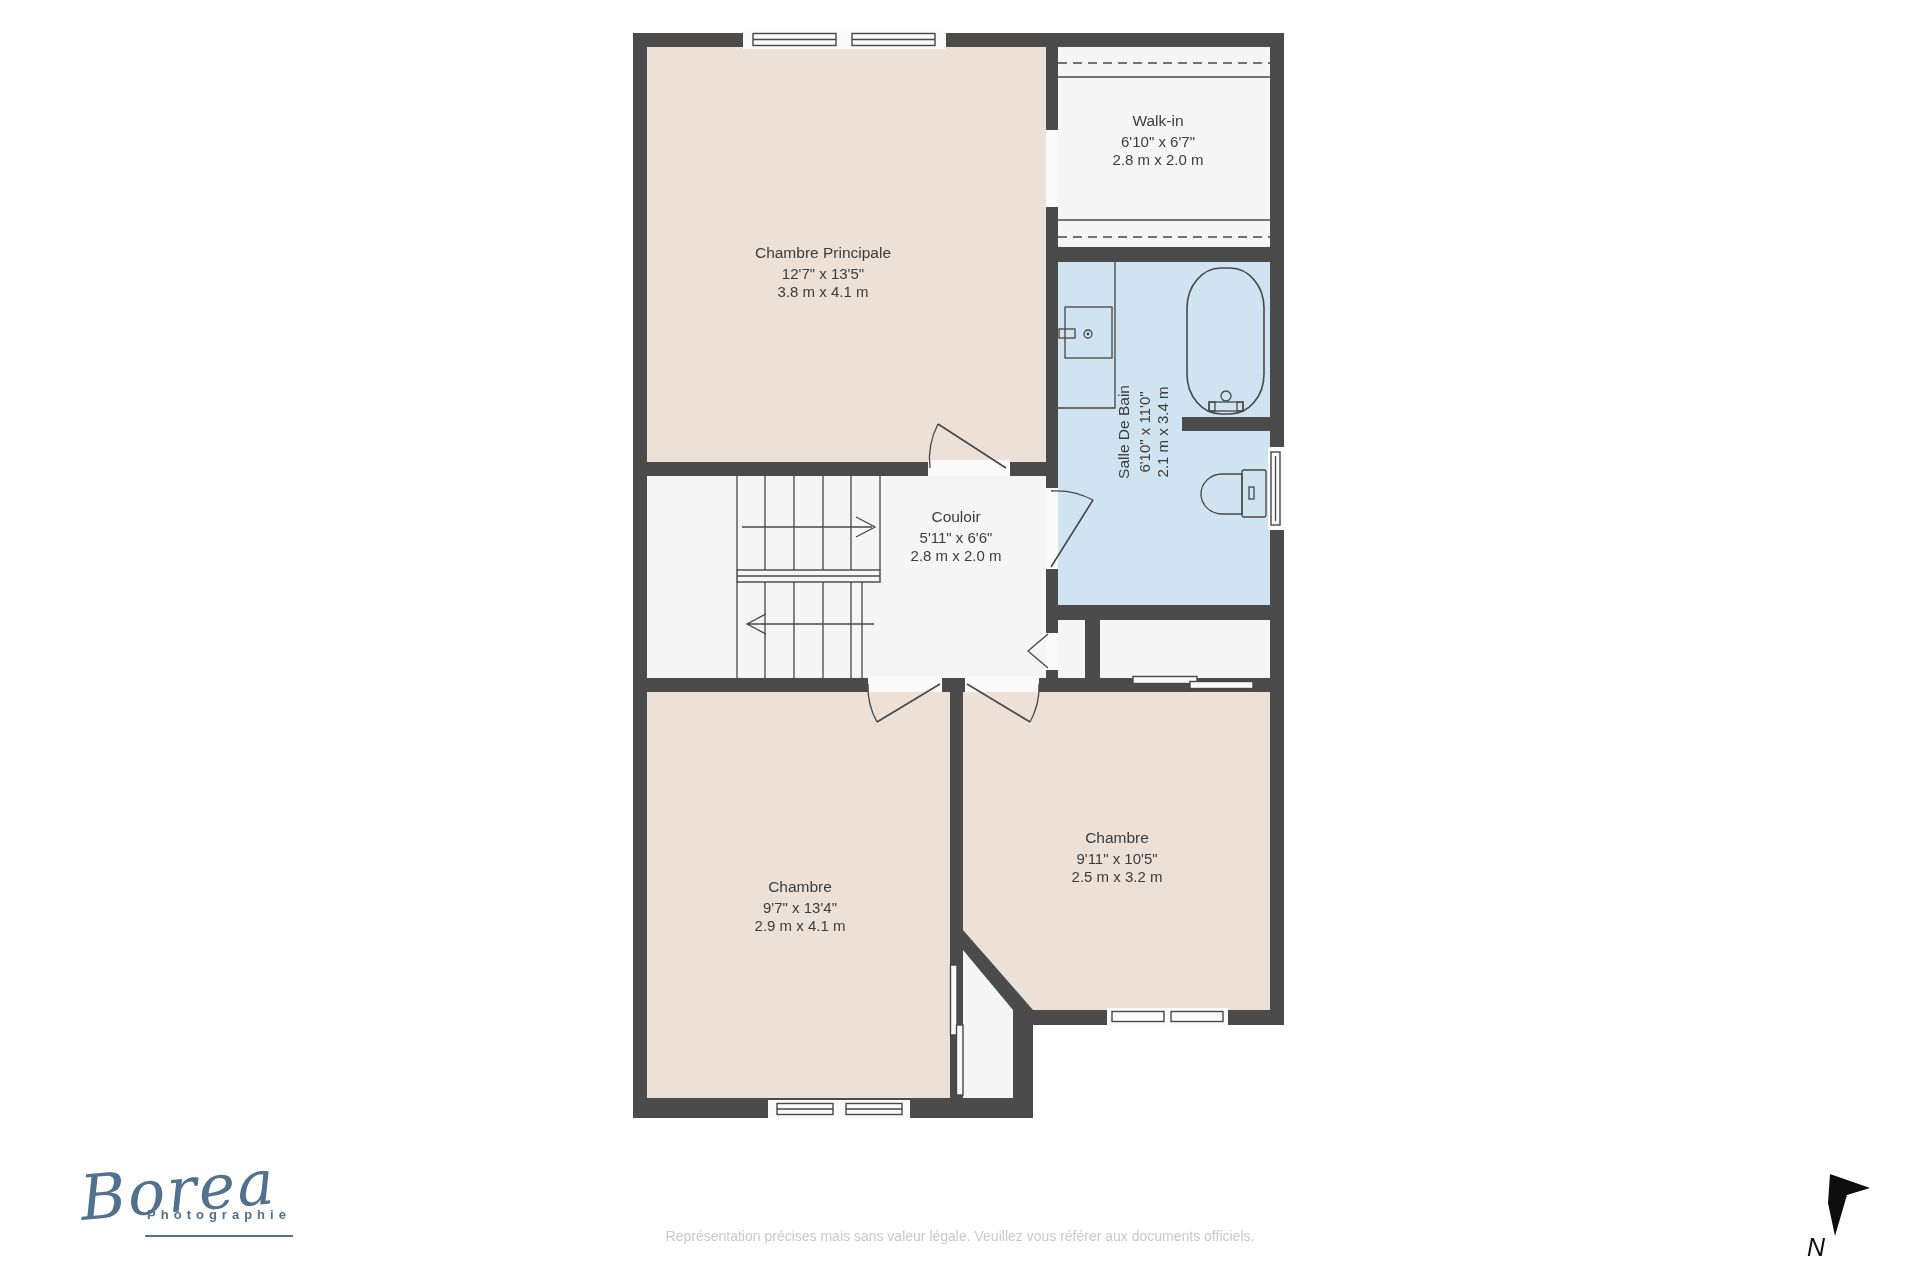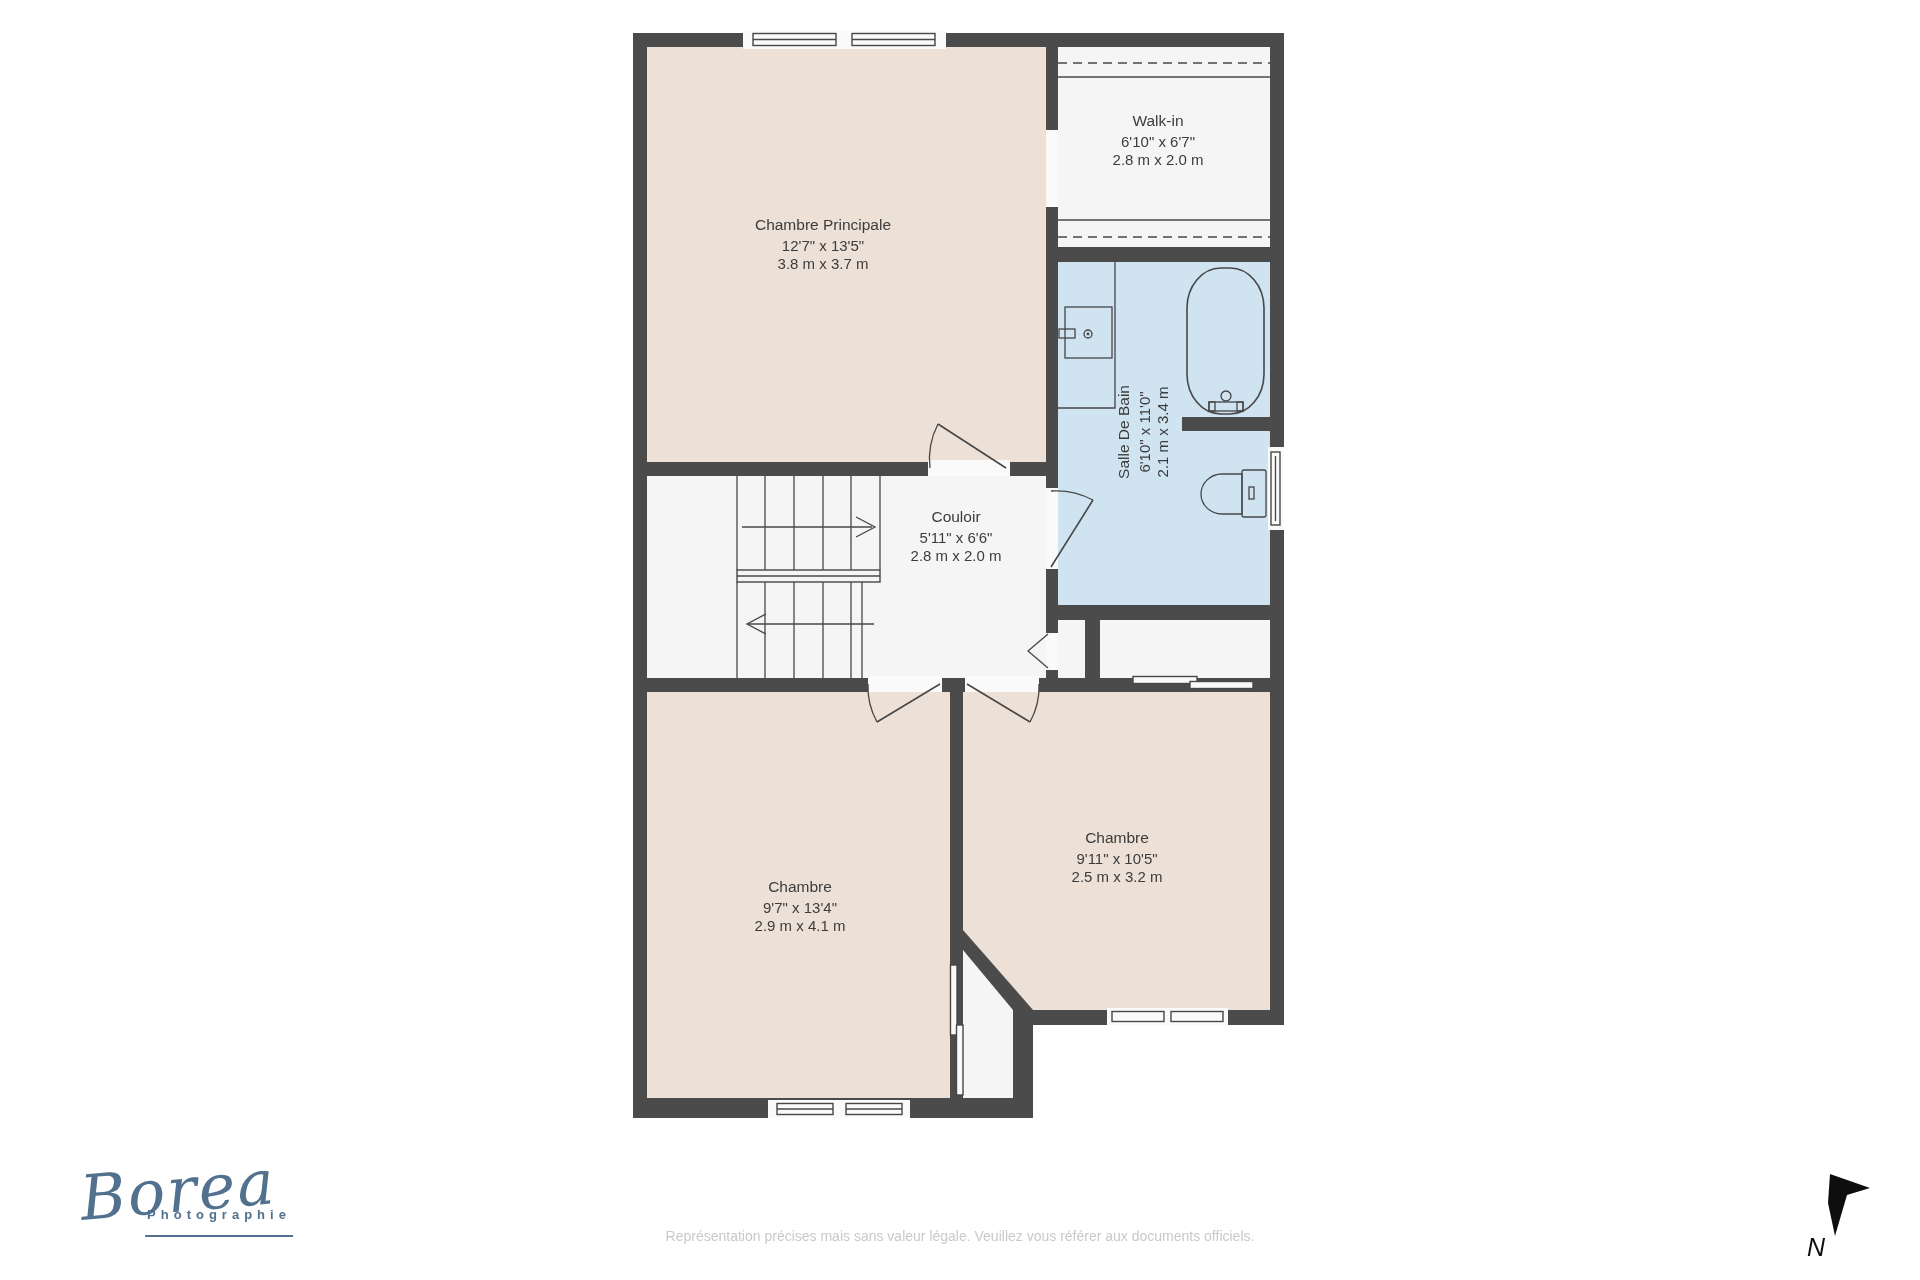--- a/index.html
+++ b/index.html
@@ -173,24 +173,24 @@
       <g>
         <rect class="ln13" x="1242" y="470" width="24" height="47" rx="2"></rect>
         <path class="ln13" d="M1242,474 L1222,474 A21,20 0 0 0 1222,514 L1242,514 Z"></path>
         <rect class="ln13" x="1249" y="487" width="5" height="12"></rect>
       </g>
     </g>
 
     <polygon class="north" points="1830,1174 1870,1188 1847,1195 1835,1236 1828,1203"></polygon>
   </svg>
 
-  <div class="room-label" style="left:823px;top:244px">
+  <div class="room-label" style="left:823px;top:272px">
     <div class="room-name">Chambre Principale</div>
     <div class="room-dim">12'7" x 13'5"</div>
-    <div class="room-dim">3.8 m x 3.7 m</div>
+    <div class="room-dim">3.8 m x 4.1 m</div>
   </div>
 
   <div class="room-label" style="left:1158px;top:140px">
     <div class="room-name">Walk-in</div>
     <div class="room-dim">6'10" x 6'7"</div>
     <div class="room-dim">2.8 m x 2.0 m</div>
   </div>
 
   <div class="room-label rotated" style="left:1143px;top:432px">
     <div class="room-name">Salle De Bain</div>

